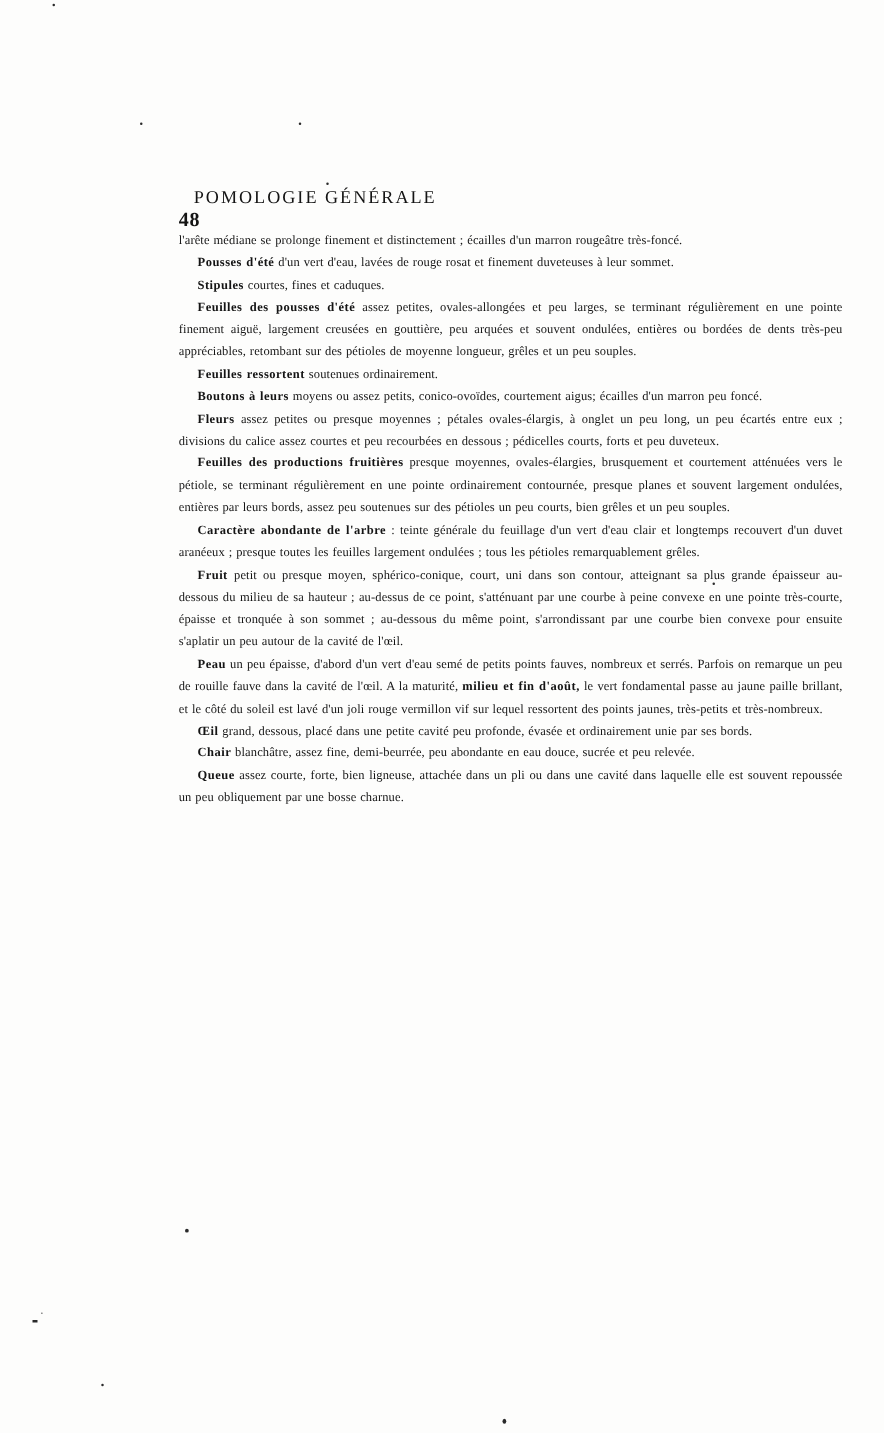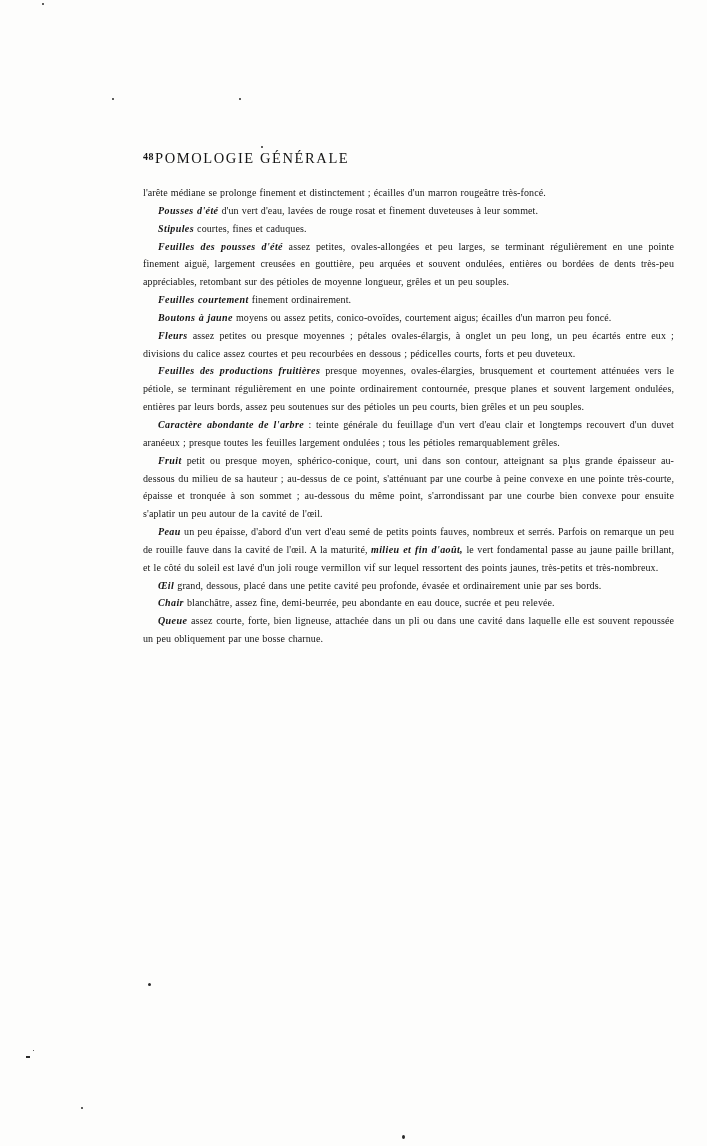--- a/index.html
+++ b/index.html
@@ -11,43 +11,43 @@
     font-family: "Liberation Serif", "DejaVu Serif", serif;
     color: #141414;
   }
   .page { position: absolute; inset: 0; }
 
   .running-head {
     position: absolute;
     left: 143px; top: 150px; width: 531px; height: 20px;
   }
   .page-number {
-    position: absolute; left: 0; top: 1px;
-    font-size: 10px; font-weight: bold; letter-spacing: 0.5px; text-align: center;
+    position: absolute; left: 0; top: 18px;
+    font-size: 16px; font-weight: bold; letter-spacing: 0.5px; text-align: center;
   }
   .running-title {
     position: absolute; left: 12px; right: 0; top: 0;
     text-align: left;
     font-size: 14.5px; font-weight: normal;
     letter-spacing: 1.6px;
     white-space: nowrap;
   }
 
   .content {
     position: absolute;
     left: 143px; top: 184px; width: 531px;
     font-size: 10px;
     line-height: 17.85px;
     text-align: justify;
     letter-spacing: 0.1px;
     word-spacing: 0.5px;
   }
   .content p { margin: 0; padding: 0; }
   .content p.indent { text-indent: 15px; }
-  .lead { font-weight: bold; letter-spacing: 0.4px; font-style: italic; }
+  .lead { font-weight: bold; letter-spacing: 0.4px; }
 
   .speck {
     position: absolute;
     background: #2a2a2a;
     border-radius: 50%;
   }
 </style>
 </head>
 <body>
 
@@ -56,22 +56,22 @@
   <div class="running-head">
     <span class="page-number">48</span>
     <span class="running-title">POMOLOGIE GÉNÉRALE</span>
   </div>
 
   <div class="content">
     <p><span>l'arête médiane se prolonge finement et distinctement ; écailles d'un marron rougeâtre très-foncé.</span></p>
     <p class="indent"><span class="lead">Pousses d'été</span><span> d'un vert d'eau, lavées de rouge rosat et finement duveteuses à leur sommet.</span></p>
     <p class="indent"><span class="lead">Stipules</span><span> courtes, fines et caduques.</span></p>
     <p class="indent"><span class="lead">Feuilles des pousses d'été</span><span> assez petites, ovales-allongées et peu larges, se terminant régulièrement en une pointe finement aiguë, largement creusées en gouttière, peu arquées et souvent ondulées, entières ou bordées de dents très-peu appréciables, retombant sur des pétioles de moyenne longueur, grêles et un peu souples.</span></p>
-    <p class="indent"><span class="lead">Feuilles courtement</span><span> finement ordinairement.</span></p>
-    <p class="indent"><span class="lead">Boutons à jaune</span><span> moyens ou assez petits, conico-ovoïdes, courtement aigus; écailles d'un marron peu foncé.</span></p>
+    <p class="indent"><span class="lead">Feuilles ressortent</span><span> soutenues ordinairement.</span></p>
+    <p class="indent"><span class="lead">Boutons à leurs</span><span> moyens ou assez petits, conico-ovoïdes, courtement aigus; écailles d'un marron peu foncé.</span></p>
     <p class="indent"><span class="lead">Fleurs</span><span> assez petites ou presque moyennes ; pétales ovales-élargis, à onglet un peu long, un peu écartés entre eux ; divisions du calice assez courtes et peu recourbées en dessous ; pédicelles courts, forts et peu duveteux.</span></p>
     <p class="indent"><span class="lead">Feuilles des productions fruitières</span><span> presque moyennes, ovales-élargies, brusquement et courtement atténuées vers le pétiole, se terminant régulièrement en une pointe ordinairement contournée, presque planes et souvent largement ondulées, entières par leurs bords, assez peu soutenues sur des pétioles un peu courts, bien grêles et un peu souples.</span></p>
     <p class="indent"><span class="lead">Caractère abondante de l'arbre</span><span> : teinte générale du feuillage d'un vert d'eau clair et longtemps recouvert d'un duvet aranéeux ; presque toutes les feuilles largement ondulées ; tous les pétioles remarquablement grêles.</span></p>
     <p class="indent"><span class="lead">Fruit</span><span> petit ou presque moyen, sphérico-conique, court, uni dans son contour, atteignant sa plus grande épaisseur au-dessous du milieu de sa hauteur ; au-dessus de ce point, s'atténuant par une courbe à peine convexe en une pointe très-courte, épaisse et tronquée à son sommet ; au-dessous du même point, s'arrondissant par une courbe bien convexe pour ensuite s'aplatir un peu autour de la cavité de l'œil.</span></p>
     <p class="indent"><span class="lead">Peau</span><span> un peu épaisse, d'abord d'un vert d'eau semé de petits points fauves, nombreux et serrés. Parfois on remarque un peu de rouille fauve dans la cavité de l'œil. A la maturité, </span><span class="lead">milieu et fin d'août,</span><span> le vert fondamental passe au jaune paille brillant, et le côté du soleil est lavé d'un joli rouge vermillon vif sur lequel ressortent des points jaunes, très-petits et très-nombreux.</span></p>
     <p class="indent"><span class="lead">Œil</span><span> grand, dessous, placé dans une petite cavité peu profonde, évasée et ordinairement unie par ses bords.</span></p>
     <p class="indent"><span class="lead">Chair</span><span> blanchâtre, assez fine, demi-beurrée, peu abondante en eau douce, sucrée et peu relevée.</span></p>
     <p class="indent"><span class="lead">Queue</span><span> assez courte, forte, bien ligneuse, attachée dans un pli ou dans une cavité dans laquelle elle est souvent repoussée un peu obliquement par une bosse charnue.</span></p>
   </div>
 

